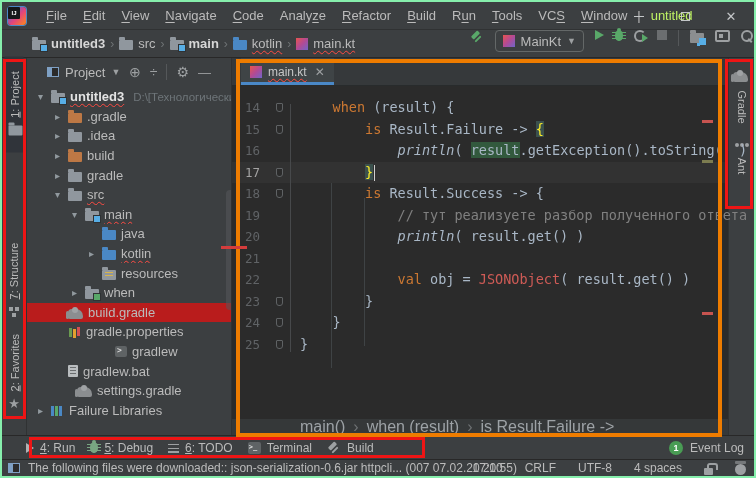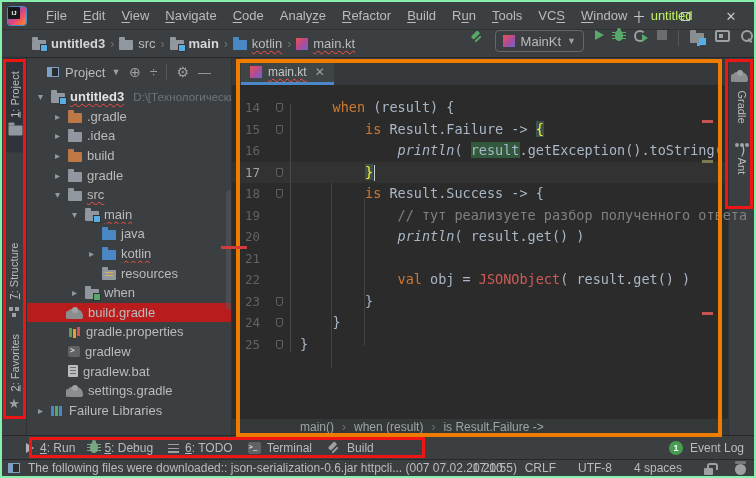--- a/index.html
+++ b/index.html
@@ -171,21 +171,21 @@
   .tok-cmt{ color:#808080; }
   .tok-err{ color:#cf5b56; }
   .tok-fn{ font-style:italic; }
   .tok-hl{ background:#32593d; }
   .tok-brace{ background:#3b514d; color:#ffef28; }
   .caret{ display:inline-block; width:1px; height:16px; background:#d0d0d0; vertical-align:middle; margin-left:1px; }
   .gutter-line{ position:absolute; left:58px; top:46px; width:1px; height:248px; background:#47494b; z-index:1; }
   .indent-guide{ position:absolute; width:1px; background:#3f4345; }
   .stripe-mark{ position:absolute; left:470px; width:11px; height:3px; }
   .crumbbar{ position:absolute; left:0; top:361px; width:100%; height:16px; background:#353839;
-    display:flex; align-items:center; gap:8px; padding-left:68px; font-size:12px; color:#9da2a6; }
+    display:flex; align-items:center; gap:8px; padding-left:68px; font-size:16px; color:#9da2a6; }
   .crumbbar .sep{ color:#6e7274; }
   
   .bottombar{ position:absolute; left:0; top:433px; width:752px; height:24px; border-top:1px solid #282828;
     display:flex; align-items:center; background:#3c3f41; }
   .tw-buttons{ display:flex; align-items:center; gap:15px; margin-left:24px; }
   .tw-btn{ display:flex; align-items:center; gap:6px; font-size:12px; color:#bbbbbb; }
   .eventlog{ position:absolute; right:10px; top:0; height:24px; display:flex; align-items:center; gap:7px; font-size:12px; }
   .evbadge{ width:14px; height:14px; border-radius:50%; background:#499c54; color:#fff; font-size:9px;
     font-weight:bold; display:flex; align-items:center; justify-content:center; }
   .statusbar{ position:absolute; left:0; top:457px; width:752px; height:17px; border-top:1px solid #282828;
@@ -378,31 +378,31 @@
         <div class="tree-row selected" style="padding-left: 25px;">
           <span class="arrow"></span>
           <span class="icon elephant"></span>
           <span class="lbl">build.gradle</span>
         </div>
         <div class="tree-row" style="padding-left: 25px;">
           <span class="arrow"></span>
           <span class="icon props"></span>
           <span class="lbl">gradle.properties</span>
         </div>
-        <div class="tree-row" style="padding-left: 25px;">
+        <div class="tree-row" style="padding-left: 25px; margin-left: 47px;">
           <span class="arrow"></span>
           <span class="icon consoleic"></span>
           <span class="lbl">gradlew</span>
         </div>
         <div class="tree-row" style="padding-left: 25px;">
           <span class="arrow"></span>
           <span class="icon batic"></span>
           <span class="lbl">gradlew.bat</span>
         </div>
-        <div class="tree-row" style="padding-left: 25px;">
+        <div class="tree-row" style="padding-left: 34px;">
           <span class="arrow"></span>
           <span class="icon elephant"></span>
           <span class="lbl">settings.gradle</span>
         </div>
         <div class="tree-row" style="padding-left: 8px;">
           <span class="arrow">▸</span>
           <span class="icon libsic"></span>
           <span class="lbl">Failure Libraries</span>
         </div>
       </div>

